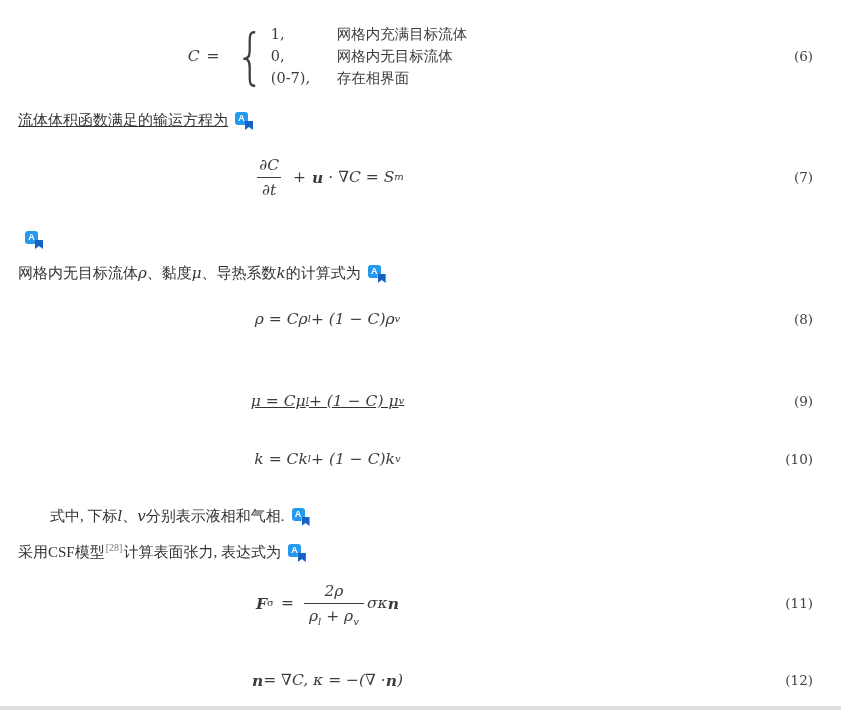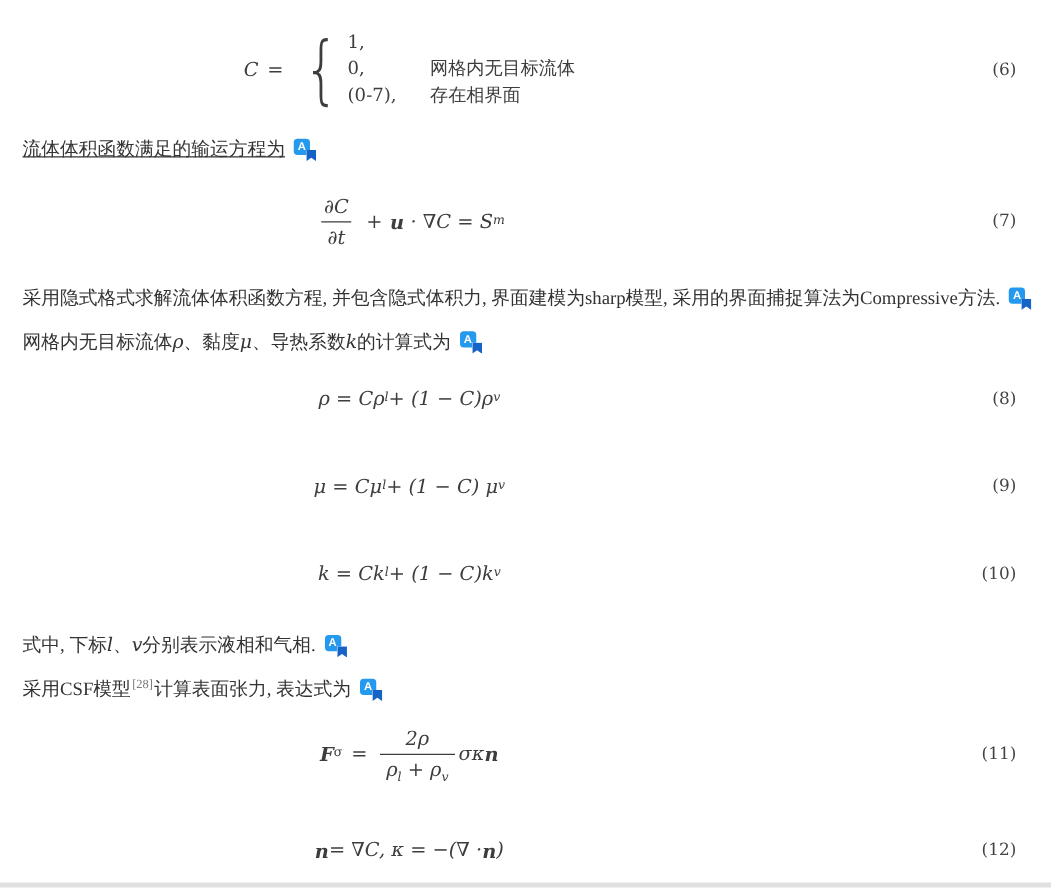--- a/index.html
+++ b/index.html
@@ -93,20 +93,21 @@
 <div class="page">
 
   <div class="eq-wrap" style="top:14px;height:84px;">
     <div class="eq-center">
       <span class="mi">C</span>
       <span class="eqsign">=</span>
       <span class="brace">{</span>
       <div class="cases">
         <div class="case-row">
           <span class="case-val">1,</span>
+          <span class="case-label">网格内充满目标流体</span>
         </div>
         <div class="case-row">
           <span class="case-val">0,</span>
           <span class="case-label">网格内无目标流体</span>
         </div>
         <div class="case-row">
           <span class="case-val">(0-7),</span>
           <span class="case-label">存在相界面</span>
         </div>
       </div>
@@ -126,58 +127,58 @@
       </span>
       <span class="plus">+</span>
       <span class="bi">u</span>
       <span class="mi" style="margin-left:5px;">· ∇C = S</span>
         <sub>m</sub>
     </div>
     <span class="eq-num">(7)</span>
   </div>
 
   <div class="para" style="top:229px;">
-    <span>采用隐式格式求解流体体积函数方程, 并包含隐式体积力, 界面建模为sharp模型, 采用的界面捕捉算法为Compressive方法.</span><span class="tr-icon"><span class="tr-a">A</span><span class="tr-badge"></span></span>
+    <span class="tr-icon"><span class="tr-a">A</span><span class="tr-badge"></span></span>
   </div>
 
   <div class="para" style="top:263px;">
     <span>网格内无目标流体</span><span class="mi">ρ</span><span>、黏度</span><span class="mi">μ</span><span>、导热系数</span><span class="mi">k</span><span>的计算式为</span><span class="tr-icon"><span class="tr-a">A</span><span class="tr-badge"></span></span>
   </div>
 
   <div class="eq-wrap" style="top:305px;height:28px;">
     <div class="eq-center">
       <span class="mi">ρ = Cρ</span>
         <sub>l</sub>
         <span class="mi"> + (1 − C)ρ</span>
         <sub>v</sub>
     </div>
     <span class="eq-num">(8)</span>
   </div>
 
-  <div class="eq-wrap" style="top:375px;height:28px;">
+  <div class="eq-wrap" style="top:387px;height:28px;text-decoration:underline;">
     <div class="eq-center">
       <span class="mi">μ = Cμ</span>
         <sub>l</sub>
         <span class="mi"> + (1 − C) μ</span>
         <sub>v</sub>
     </div>
     <span class="eq-num">(9)</span>
   </div>
 
   <div class="eq-wrap" style="top:445px;height:28px;">
     <div class="eq-center">
       <span class="mi">k = Ck</span>
         <sub>l</sub>
         <span class="mi"> + (1 − C)k</span>
         <sub>v</sub>
     </div>
     <span class="eq-num">(10)</span>
   </div>
 
-  <div class="para" style="top:506px;">
+  <div class="para" style="top:506px;margin-left:32px;">
     <span>式中, 下标</span><span class="mi">l</span><span>、</span><span class="mi">v</span><span>分别表示液相和气相.</span><span class="tr-icon"><span class="tr-a">A</span><span class="tr-badge"></span></span>
   </div>
 
   <div class="para" style="top:538px;">
     <span>采用CSF模型</span><span class="cite">[28]</span><span>计算表面张力, 表达式为</span><span class="tr-icon"><span class="tr-a">A</span><span class="tr-badge"></span></span>
   </div>
 
   <div class="eq-wrap" style="top:574px;height:58px;">
     <div class="eq-center">
       <span class="bi">F</span>

